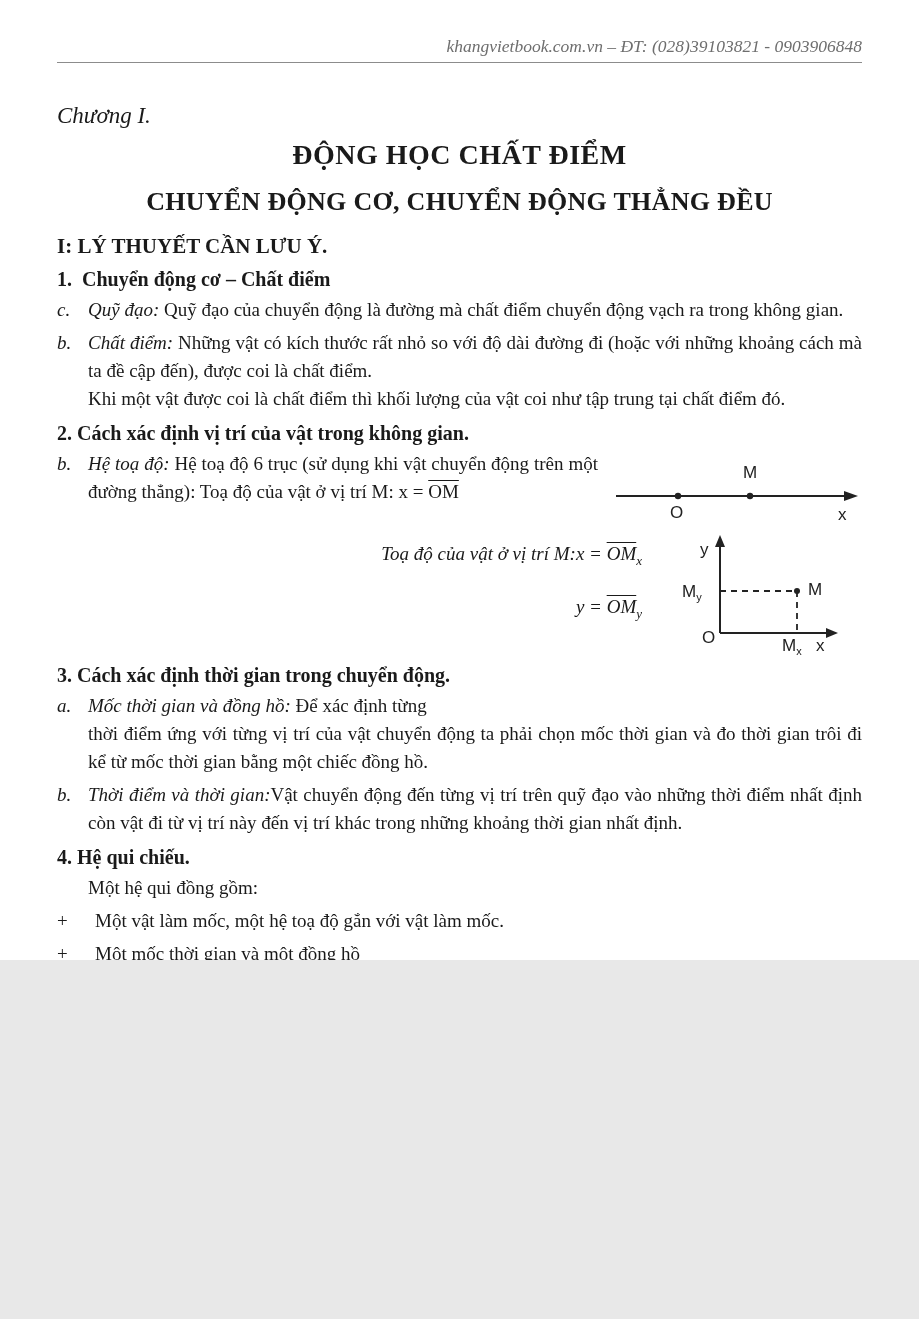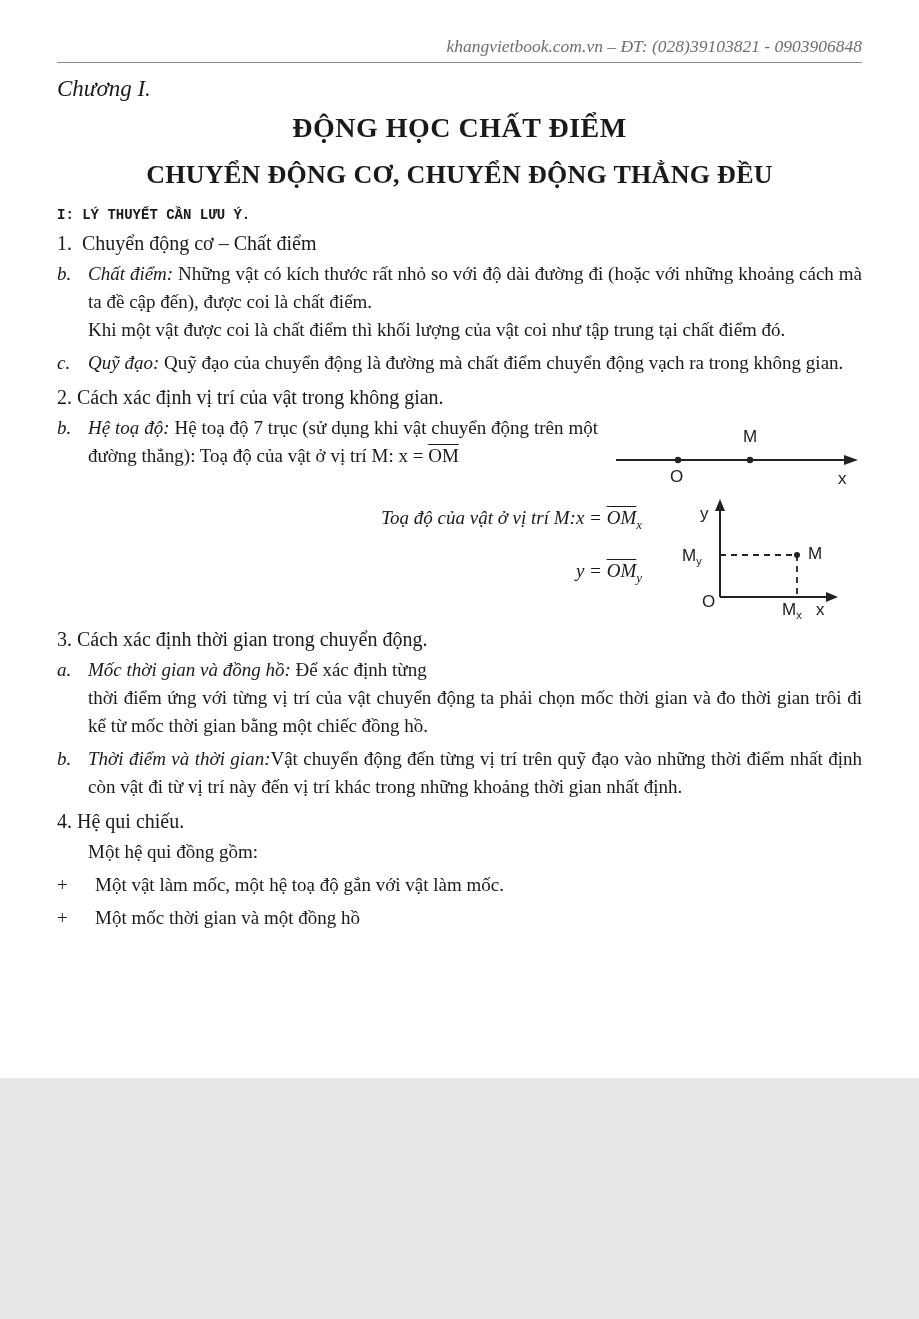--- a/index.html
+++ b/index.html
@@ -1,45 +1,45 @@
 <!DOCTYPE html>
 <html lang="vi"><head>
 <meta charset="utf-8">
 <style>
   html,body{margin:0;padding:0;background:#e8e8e8;}
   .page{
     position:relative;
-    width:919px;height:1078px;
+    width:919px;height:960px;
     margin:0 auto;
     background:#ffffff;
     font-family:"Liberation Serif","DejaVu Serif",serif;
     color:#1a1a1a;
     overflow:hidden;
   }
   .content{margin:0 57px;width:805px;}
 
   
   .pg-header{
     padding-top:36px;
     text-align:right;
     font-style:italic;
     font-size:17.5px;
     color:#6e6e6e;
     border-bottom:1.6px solid #8c8c8c;
     padding-bottom:5px;
   }
 
   
-  .chapter-label{margin-top:13px;font-size:23px;font-style:italic;}
+  .chapter-label{margin-top:40px;font-size:23px;font-style:italic;}
   .doc-title{margin:10px 0 0 0;text-align:center;font-size:28px;font-weight:bold;letter-spacing:.5px;}
   .doc-subtitle{margin:16px 0 0 0;text-align:center;font-size:26px;font-weight:bold;letter-spacing:.3px;}
 
   
-  .sec-heading{margin:17px 0 0 0;font-size:14px;font-weight:bold;white-space:pre-wrap;font-family:Liberation Mono, monospace;}
-  .num-heading{margin:9px 0 0 0;font-size:20px;font-weight:normal;white-space:pre-wrap;}
+  .sec-heading{margin:17px 0 0 0;font-size:21px;font-weight:bold;white-space:pre-wrap;}
+  .num-heading{margin:9px 0 0 0;font-size:20px;font-weight:bold;white-space:pre-wrap;}
 
   
   .item,.para{
     margin:5px 0 0 0;
     font-size:19px;
     line-height:28px;
     text-align:justify;
   }
   .hang{padding-left:31px;text-indent:-31px;}
   .hang .marker{display:inline-block;width:31px;text-indent:0;}
@@ -81,42 +81,42 @@
     <div class="chapter-label">Chương I.</div>
     <h1 class="doc-title">ĐỘNG HỌC CHẤT ĐIỂM</h1>
     <h2 class="doc-subtitle">CHUYỂN ĐỘNG CƠ, CHUYỂN ĐỘNG THẲNG ĐỀU</h2>
 
     <div class="sec-heading">I: LÝ THUYẾT CẦN LƯU Ý.</div>
 
     <div class="num-heading">1.  Chuyển động cơ – Chất điểm</div>
 
 
     <div class="item hang">
-      <span class="marker it">b.</span><span class="lead">Chất điểm: </span><span>Những vật có kích thước rất nhỏ so với độ dài đường đi (hoặc với những khoảng cách mà ta đề cập đến), được coi là chất điểm.</span>
-      <span class="blk">Khi một vật được coi là chất điểm thì khối lượng của vật coi như tập trung tại chất điểm đó.</span>
+      <span class="marker it">c.</span><span class="lead">Quỹ đạo: </span><span>Quỹ đạo của chuyển động là đường mà chất điểm chuyển động vạch ra trong không gian.</span>
     </div>
 
     <div class="item hang">
-      <span class="marker it">c.</span><span class="lead">Quỹ đạo: </span><span>Quỹ đạo của chuyển động là đường mà chất điểm chuyển động vạch ra trong không gian.</span>
+      <span class="marker it">b.</span><span class="lead">Chất điểm: </span><span>Những vật có kích thước rất nhỏ so với độ dài đường đi (hoặc với những khoảng cách mà ta đề cập đến), được coi là chất điểm.</span>
+      <span class="blk">Khi một vật được coi là chất điểm thì khối lượng của vật coi như tập trung tại chất điểm đó.</span>
     </div>
 
     <div class="num-heading">2. Cách xác định vị trí của vật trong không gian.</div>
 
 
     <div class="item hang flow">
       <svg class="float-diagram diagram-svg" width="250" height="66" viewBox="0 0 250 66" style="margin:10px 0 0 14px;">
         <line x1="4" y1="36" x2="234" y2="36" stroke="#222" stroke-width="2"></line>
         <polygon points="232,31 246,36 232,41" fill="#222"></polygon>
         <circle cx="66" cy="36" r="3.2" fill="#222"></circle>
         <circle cx="138" cy="36" r="3.2" fill="#222"></circle>
         <text x="131" y="18">M</text>
         <text x="58" y="58">O</text>
         <text x="226" y="60">x</text>
       </svg>
-      <span class="marker it">b.</span><span class="lead">Hệ toạ độ: </span><span>Hệ toạ độ 7 trục (sử dụng khi vật chuyển động trên một đường thẳng): Toạ độ của vật ở vị trí M: x = </span><span class="ovl">OM</span>
+      <span class="marker it">b.</span><span class="lead">Hệ toạ độ: </span><span>Hệ toạ độ 6 trục (sử dụng khi vật chuyển động trên một đường thẳng): Toạ độ của vật ở vị trí M: x = </span><span class="ovl">OM</span>
     </div>
 
 
     <div class="item indent flow">
       <svg class="float-diagram diagram-svg" width="196" height="122" viewBox="0 0 196 122" style="margin:2px 10px 0 14px;">
         <line x1="64" y1="100" x2="64" y2="12" stroke="#222" stroke-width="2"></line>
         <polygon points="59,14 64,2 69,14" fill="#222"></polygon>
         <line x1="64" y1="100" x2="172" y2="100" stroke="#222" stroke-width="2"></line>
         <polygon points="170,95 182,100 170,105" fill="#222"></polygon>
         <line x1="64" y1="58" x2="138" y2="58" stroke="#222" stroke-width="1.8" stroke-dasharray="6 5"></line>

